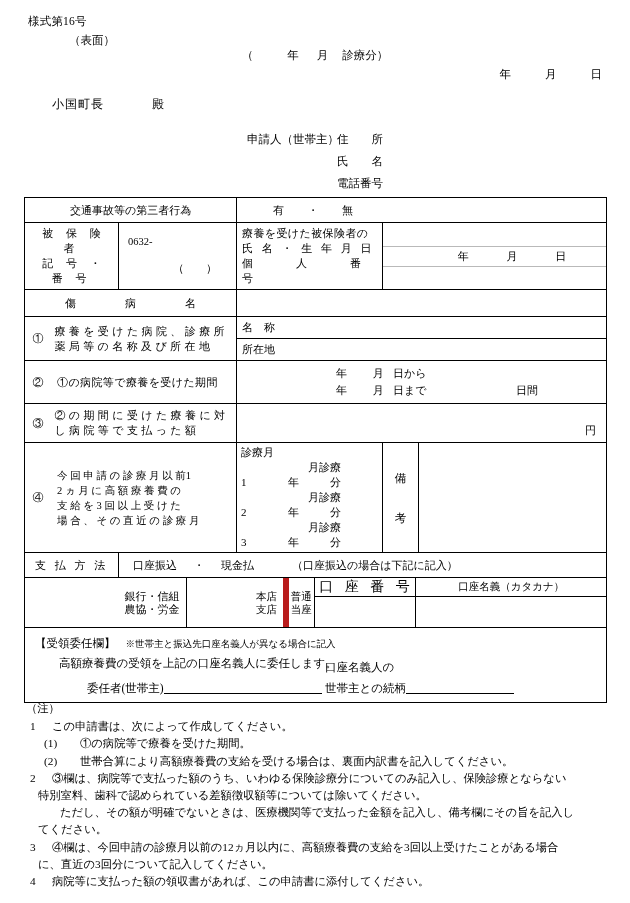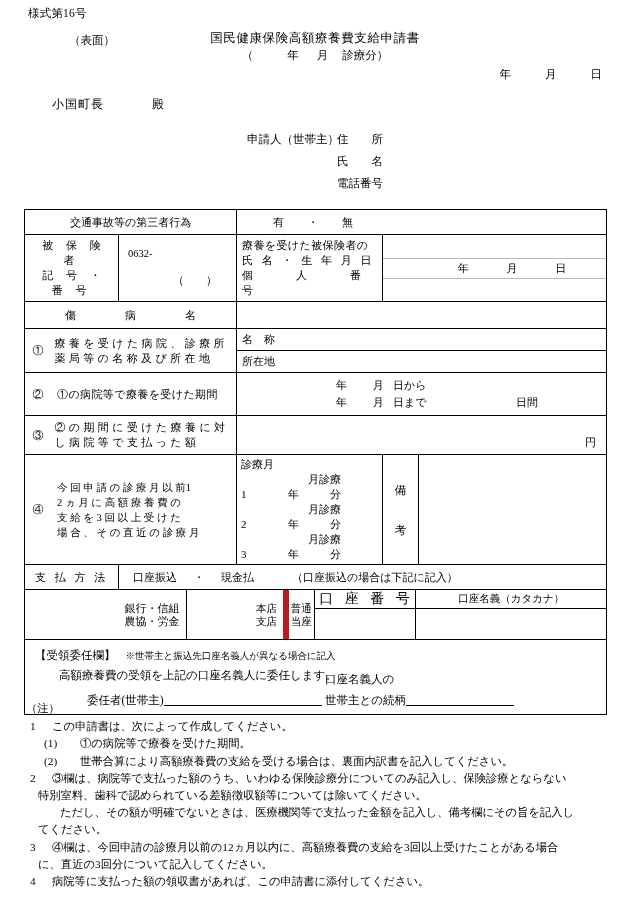--- a/index.html
+++ b/index.html
@@ -20,21 +20,21 @@
     position: absolute;
     inset: 0;
     width: 630px;
     height: 903px;
   }
 
   
   .hdr-form-no {
     position: absolute;
     left: 28px;
-    top: 6px;
+    top: 14px;
     font-size: 11.5px;
     letter-spacing: 0.2px;
   }
   .hdr-side {
     position: absolute;
     left: 42px;
     top: 33px;
     font-size: 11.5px;
     margin-left: 27px;
   }
@@ -89,21 +89,20 @@
 
   
   .tbl {
     position: absolute;
     left: 24px;
     top: 197px;
     width: 582px;
     border-collapse: collapse;
     table-layout: fixed;
     font-size: 11px;
-    margin-top: 12px;
   }
   .tbl td {
     border: 1px solid #000000;
     padding: 0;
     vertical-align: middle;
   }
   .cell {
     padding: 3px 5px;
     box-sizing: border-box;
   }
@@ -191,21 +190,20 @@
   .notes .cont { padding-left: 12px; }
   .notes .cont2 { padding-left: 34px; }
 </style>
 </head>
 <body>
 
 <div class="page">
 
   <div class="hdr-form-no">様式第16号</div>
   <div class="hdr-side">（表面）</div>
-  <div class="hdr-title">国民健康保険高額療養費支給申請書</div>
   <div class="hdr-subtitle">
     <span>（</span><span class="sp1"></span><span>年</span><span class="sp2"></span><span>月</span><span class="sp3"></span><span>診療分）</span>
   </div>
   <div class="hdr-date">
     <span>年</span><span class="g"></span><span>月</span><span class="g"></span><span>日</span>
   </div>
   <div class="hdr-mayor">
     <span>小国町長</span><span class="dono">殿</span>
   </div>
 

